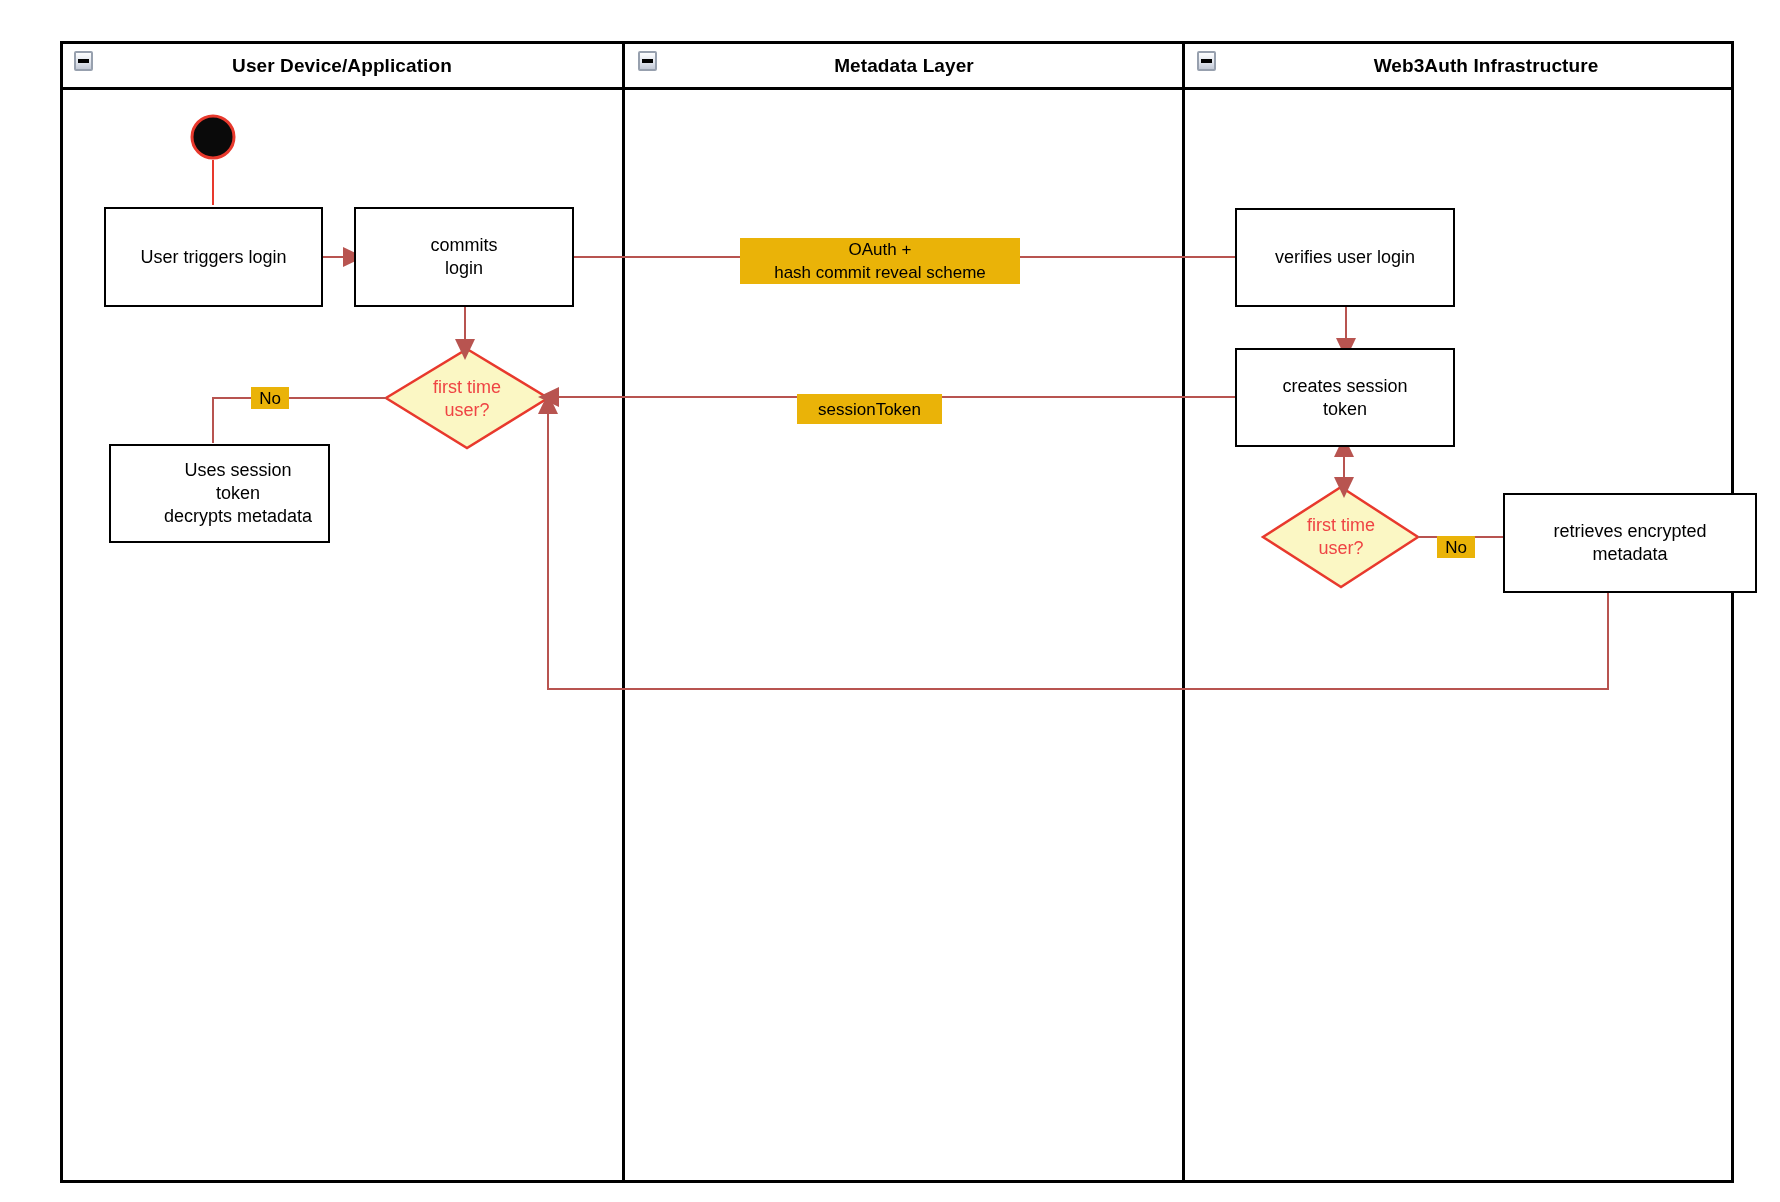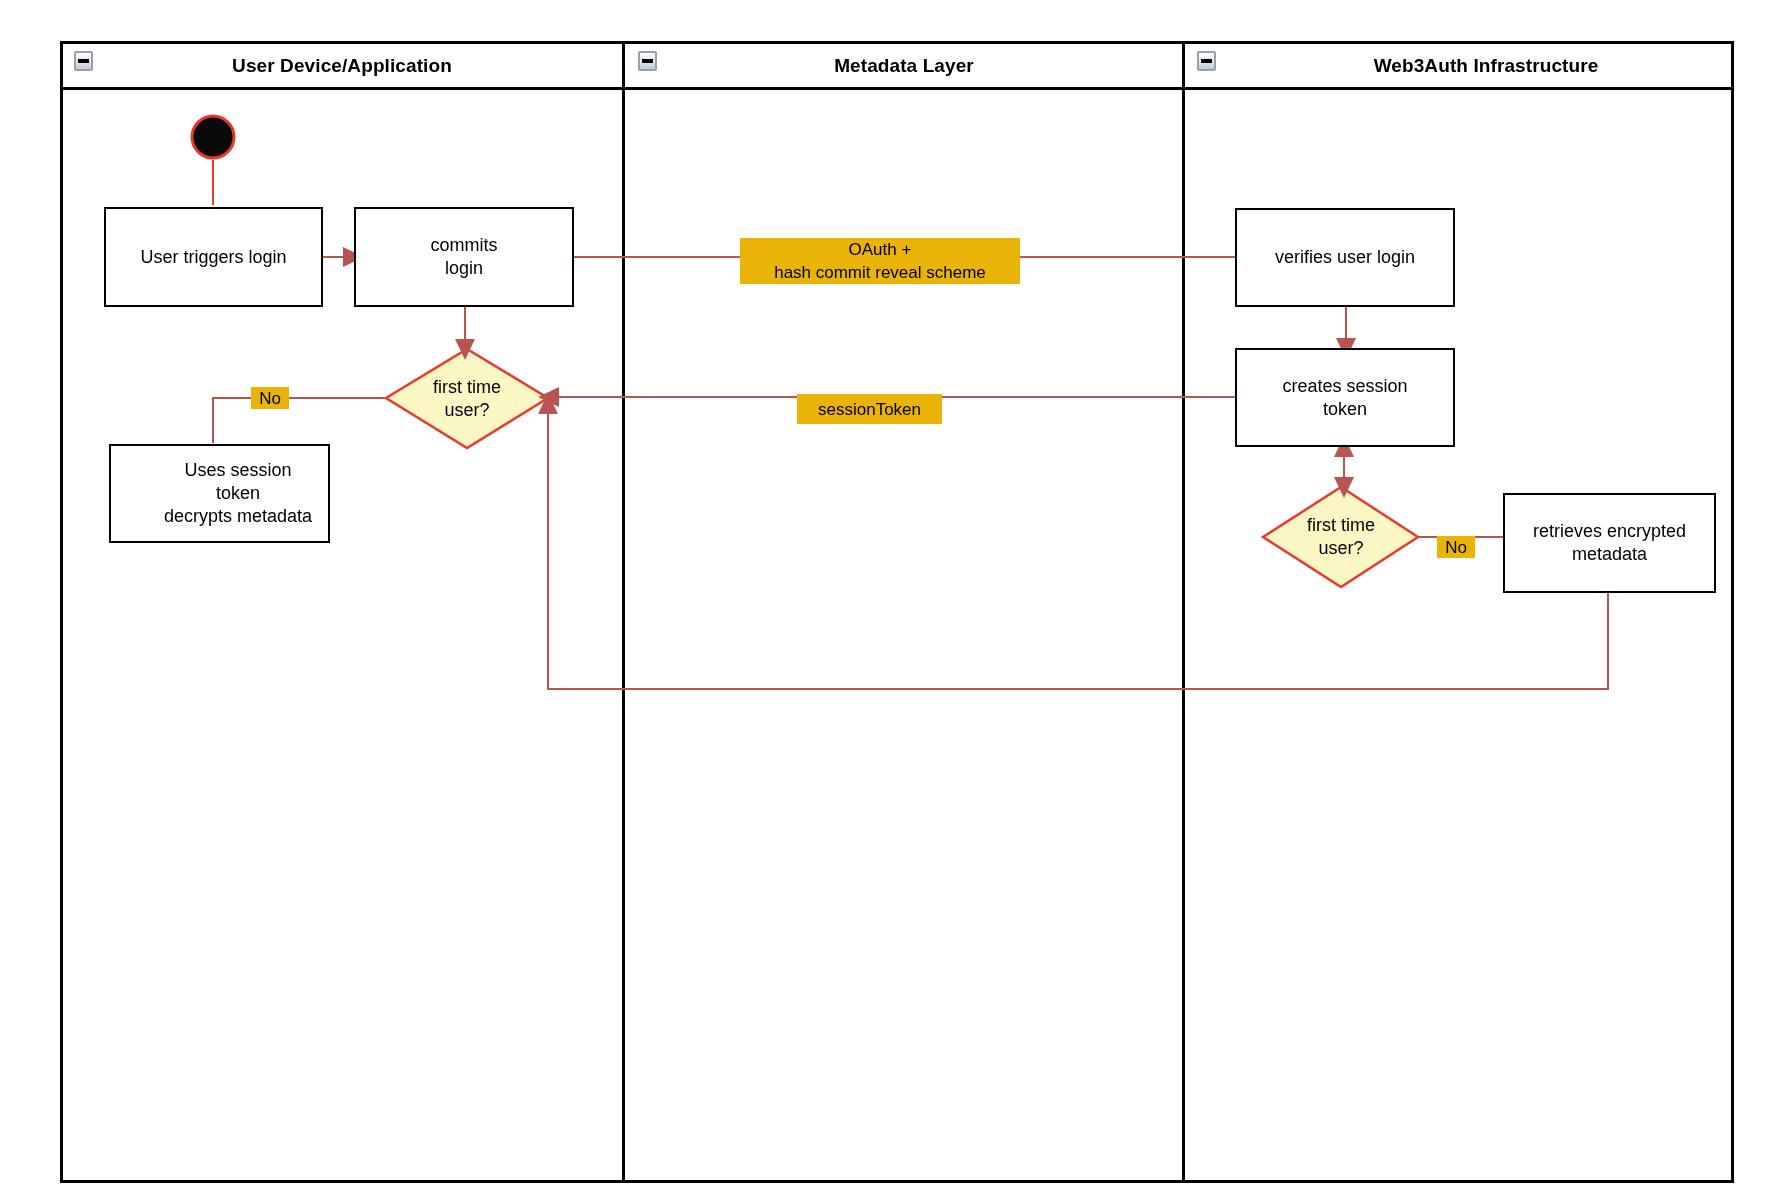--- a/index.html
+++ b/index.html
@@ -83,27 +83,27 @@
     text-align: center;
     font-size: 18px; line-height: 23px; color: #000000;
     white-space: pre-line;
     z-index: 3;
   }
   .node.b-user-triggers   { left: 104px;  top: 207px; width: 219px; height: 100px; }
   .node.b-commits         { left: 354px;  top: 207px; width: 220px; height: 100px; }
   .node.b-uses-session    { left: 109px;  top: 444px; width: 221px; height: 99px; padding-left: 37px; }
   .node.b-verifies        { left: 1235px; top: 208px; width: 220px; height: 99px; }
   .node.b-creates         { left: 1235px; top: 348px; width: 220px; height: 99px; }
-  .node.b-retrieves       { left: 1503px; top: 493px; width: 213px; height: 100px; }
+  .node.b-retrieves       { left: 1503px; top: 493px; width: 254px; height: 100px; }
 
   .decision-label {
     position: absolute;
     display: flex; align-items: center; justify-content: center;
     text-align: center;
-    font-size: 18px; line-height: 23px; color: #000000;
+    font-size: 18px; line-height: 23px; color: #ef4444;
     white-space: pre-line;
     z-index: 3;
     pointer-events: none;
   }
   .decision-label.dl1 { left: 387px;  top: 375px; width: 160px; height: 48px; }
   .decision-label.dl2 { left: 1261px; top: 513px; width: 160px; height: 48px; }
 
   
   .edge-label {
     position: absolute;

